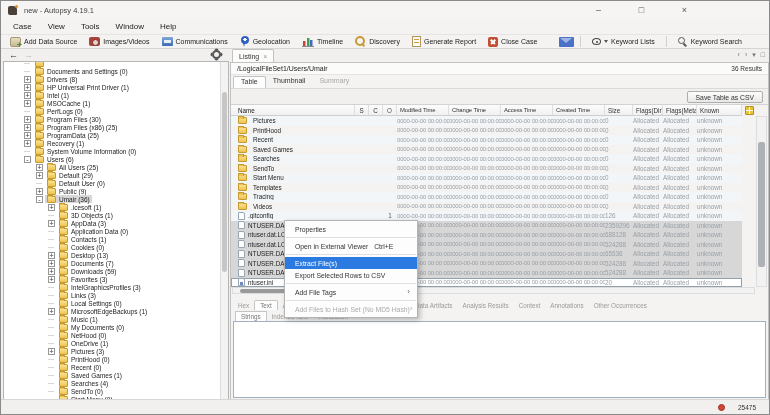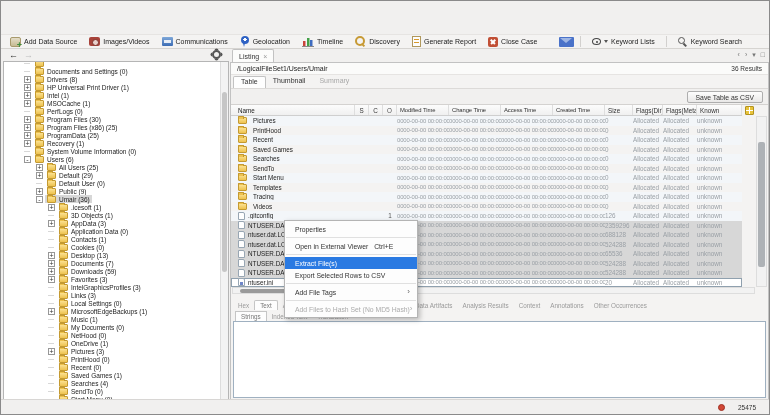--- a/index.html
+++ b/index.html
@@ -134,21 +134,37 @@
 .mitem.hl{background:#2a7ae2;color:#fff}
 .mitem.disabled{color:#ababab}
 .mitem.disabled .arrow{color:#ababab}
 .msep{height:1px;background:#e0e0e0;margin:2px 1px}
 </style>
 </head>
 <body>
 
 <div class="app">
 
-
+  <div class="titlebar">
+    <span class="app-icon"></span>
+    <span class="title-text">new - Autopsy 4.19.1</span>
+    <div class="win-controls" id="win-controls">
+        <span class="win-btn">–</span>
+        <span class="win-btn">□</span>
+        <span class="win-btn">×</span>
+      </div>
+  </div>
+
+  <div class="menubar" id="menu-items">
+      <span class="menu-item">Case</span>
+      <span class="menu-item">View</span>
+      <span class="menu-item">Tools</span>
+      <span class="menu-item">Window</span>
+      <span class="menu-item">Help</span>
+    </div>
 
   <div class="toolbar">
     <div class="tb-left" id="toolbar-buttons">
         <div class="tbtn">
           <span class="i add-data-source-icon"></span>
           <span class="tlbl">Add Data Source</span>
         </div>
         <div class="tbtn">
           <span class="i images-videos-icon"></span>
           <span class="tlbl">Images/Videos</span>

